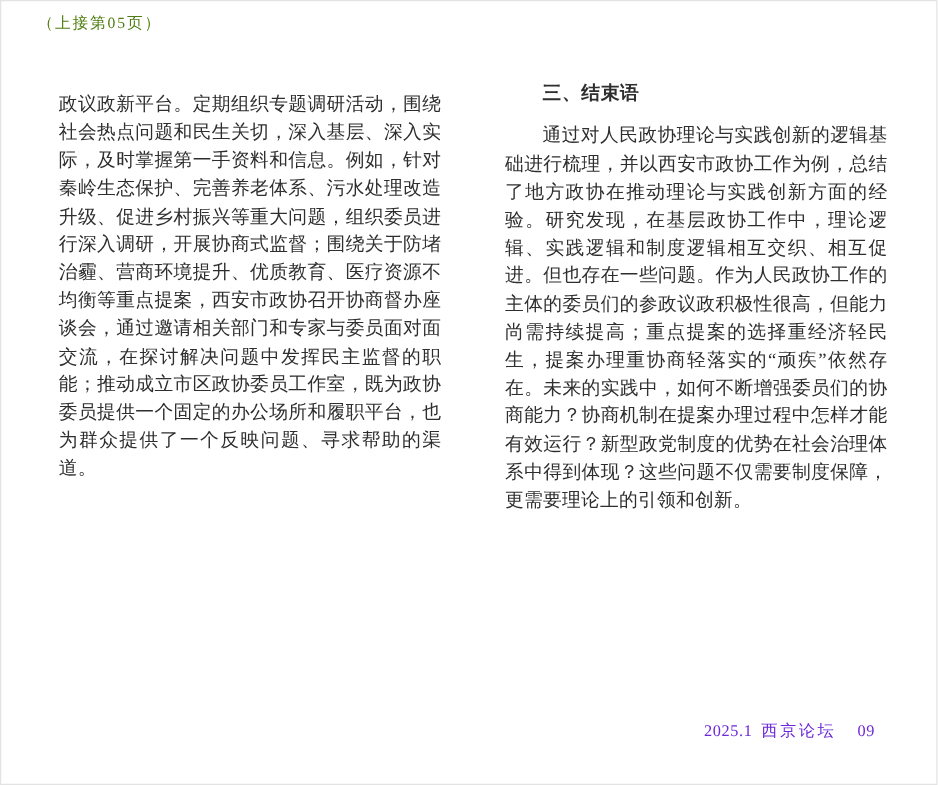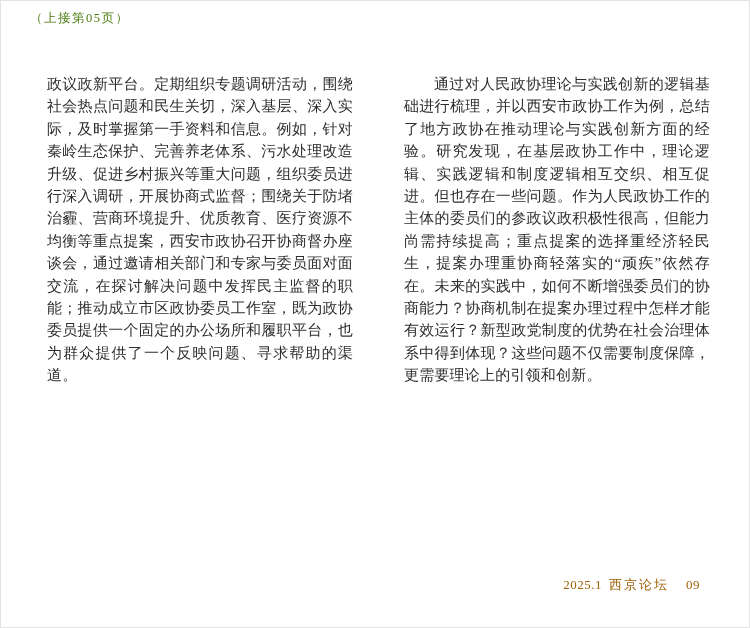--- a/index.html
+++ b/index.html
@@ -37,41 +37,42 @@
   .section-heading{
     font-family:"Liberation Sans","DejaVu Sans",sans-serif;
     font-weight:700;
     text-indent:2em;
     margin-top:3px !important;
     margin-bottom:1px !important;
     letter-spacing:0.5px;
   }
   .footer{
     position:absolute;right:50px;bottom:34px;
-    font-size:13px;color:#a16207;
+    font-size:13px;color:#6d28d9;
     display:flex;align-items:baseline;gap:7px;
     letter-spacing:0.5px;
   }
   .footer .journal{letter-spacing:2px;}
   .footer .pagenum{margin-left:10px;}
 </style>
 </head>
 <body>
 
 <div class="page">
 
   <div class="continued-note">（上接第05页）</div>
 
   <div class="columns">
 
     <div class="col">
       <p>政议政新平台。定期组织专题调研活动，围绕社会热点问题和民生关切，深入基层、深入实际，及时掌握第一手资料和信息。例如，针对秦岭生态保护、完善养老体系、污水处理改造升级、促进乡村振兴等重大问题，组织委员进行深入调研，开展协商式监督；围绕关于防堵治霾、营商环境提升、优质教育、医疗资源不均衡等重点提案，西安市政协召开协商督办座谈会，通过邀请相关部门和专家与委员面对面交流，在探讨解决问题中发挥民主监督的职能；推动成立市区政协委员工作室，既为政协委员提供一个固定的办公场所和履职平台，也为群众提供了一个反映问题、寻求帮助的渠道。</p>
     </div>
 
     <div class="col">
+      <p class="section-heading">三、结束语</p>
       <p class="para-indent">通过对人民政协理论与实践创新的逻辑基础进行梳理，并以西安市政协工作为例，总结了地方政协在推动理论与实践创新方面的经验。研究发现，在基层政协工作中，理论逻辑、实践逻辑和制度逻辑相互交织、相互促进。但也存在一些问题。作为人民政协工作的主体的委员们的参政议政积极性很高，但能力尚需持续提高；重点提案的选择重经济轻民生，提案办理重协商轻落实的“顽疾”依然存在。未来的实践中，如何不断增强委员们的协商能力？协商机制在提案办理过程中怎样才能有效运行？新型政党制度的优势在社会治理体系中得到体现？这些问题不仅需要制度保障，更需要理论上的引领和创新。</p>
     </div>
 
   </div>
 
   <div class="footer">
     <span class="issue">2025.1</span>
     <span class="journal">西京论坛</span>
     <span class="pagenum">09</span>
   </div>

